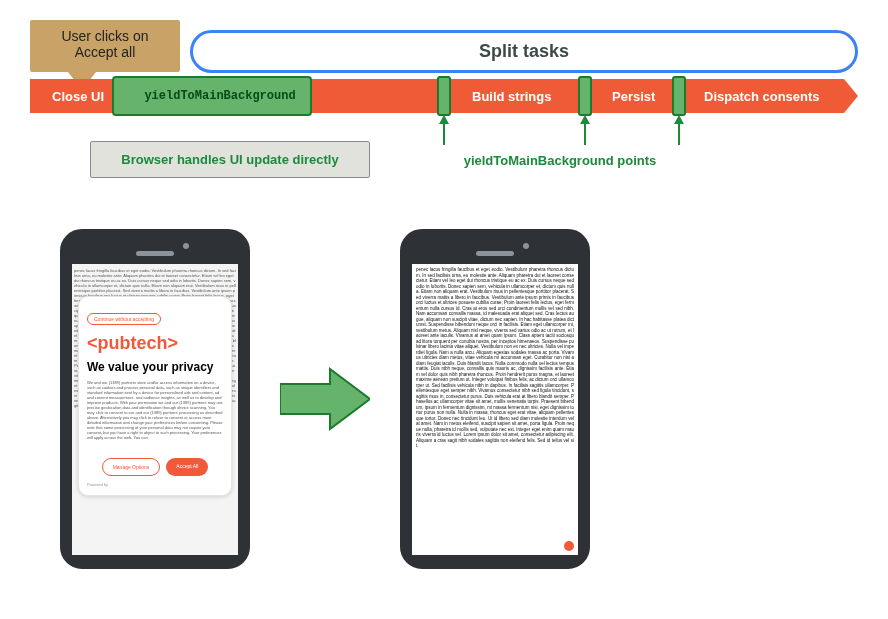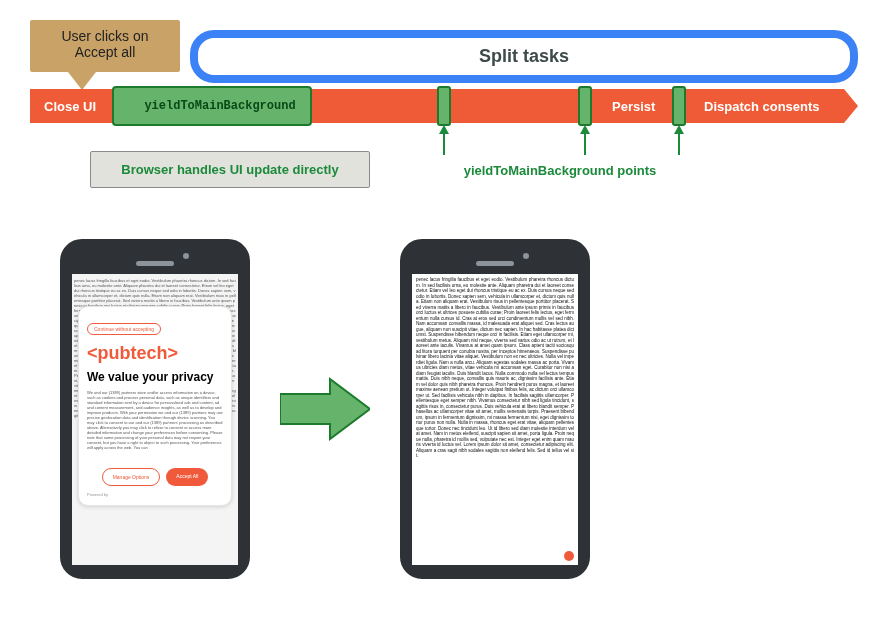--- a/index.html
+++ b/index.html
@@ -29,21 +29,21 @@
     content: '';
     position: absolute;
     left: 38px; bottom: -18px;
     border-left: 14px solid transparent;
     border-right: 14px solid transparent;
     border-top: 18px solid #c9a268;
   }
   .split-pill {
     flex: 1;
     margin-top: 10px;
-    border: 8px solid #3b82f6;
+    border: 3px solid #3b82f6;
     border-radius: 24px;
     padding: 8px 0;
     text-align: center;
     font-weight: 700;
     font-size: 18px;
     color: #3e4a4a;
   }
   
   .bar {
     position: relative;
@@ -239,29 +239,30 @@
   <div class="split-pill">
     <span>Split tasks</span>
   </div>
 </div>
 
 <div class="bar-area">
   <div class="bar">
     <div class="bar-bg"></div>
     <div class="bar-tip"></div>
 
-    <div class="seg-label" style="left:8px;">Close UI</div>
+    <div class="seg-label" style="left:16px;">Close UI</div>
 
     <div class="g-block" style="left:82px; width:200px;">
       <span>yieldToMainBackground</span>
     </div>
 
 
     <div class="g-tick" style="left:407px;"></div>
 
+    <div class="seg-label" style="left:436px;">Build strings</div>
 
     <div class="g-tick" style="left:548px;"></div>
 
     <div class="seg-label" style="left:576px;">Persist</div>
 
     <div class="g-tick" style="left:642px;"></div>
 
     <div class="seg-label" style="left:668px;">Dispatch consents</div>
   </div>
 

